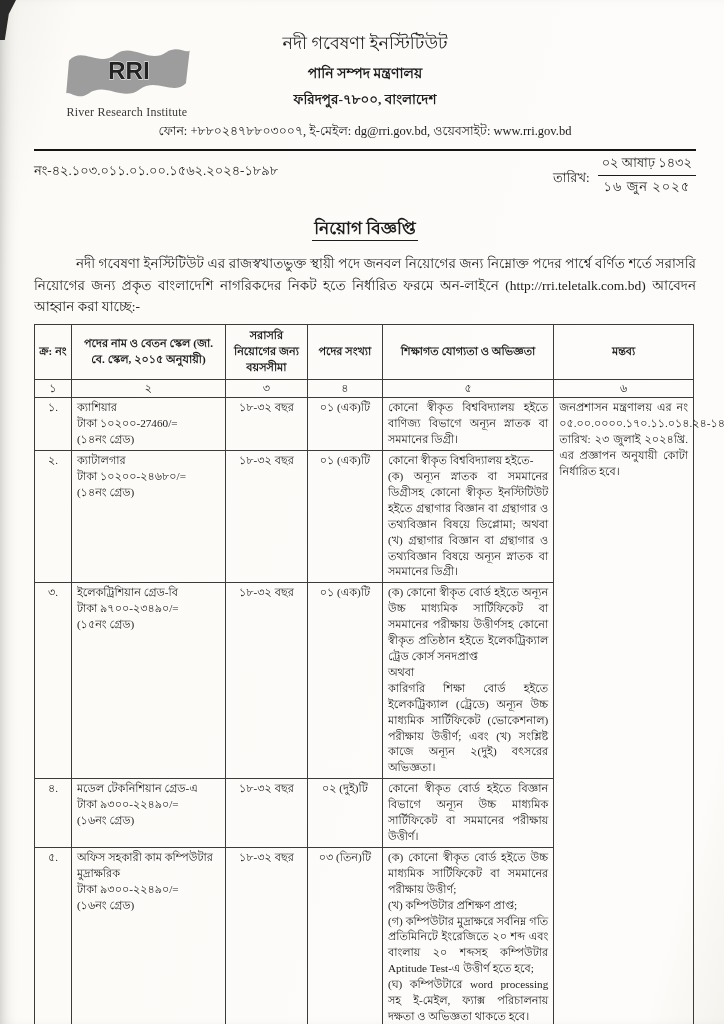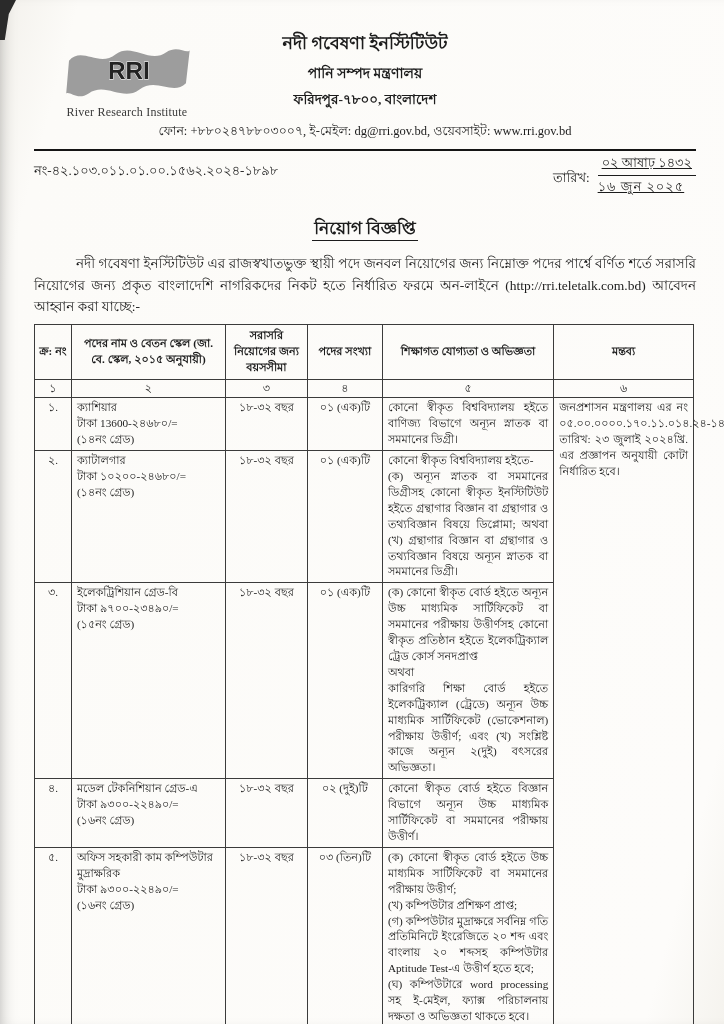--- a/index.html
+++ b/index.html
@@ -19,31 +19,31 @@
   }
   .corner-mark {
     position:absolute; top:0; left:0; width:16px; height:40px;
     background:#2a2a2a;
     clip-path:polygon(0 0,100% 0,55% 35%,30% 100%,0 100%);
   }
   
   .header { position:relative; text-align:center; }
   .logo-block { position:absolute; left:18px; top:12px; width:150px; text-align:center; }
   .logo-caption { font-size:12px; color:#3a3a3a; letter-spacing:.2px; margin-top:1px; }
-  .org-name { font-size:17.5px; font-weight:bold; }
+  .org-name { font-size:17.5px; font-weight:normal; }
   .org-ministry { font-size:14px; font-weight:bold; margin-top:3px; }
   .org-address { font-size:13.5px; font-weight:bold; margin-top:3px; }
   .contact-line { font-size:12.5px; margin-top:10px; }
   .header-rule { border:0; border-top:2.6px solid #151515; margin:7px 0 0 0; }
   
   .memo-row { display:flex; justify-content:space-between; align-items:flex-start; margin-top:2px; font-size:13px; }
   .ref-no { padding-top:8px; }
   .date-block { display:flex; gap:8px; align-items:center; }
   .date-label { padding-top:6px; }
-  .date-stack { display:inline-block; text-align:left;text-decoration:underline; }
+  .date-stack { display:inline-block; text-align:center; }
   .date-top { display:block; border-bottom:1.3px solid #1c1c1c; padding:0 4px 1px 4px; }
   .date-bottom { display:block; padding-top:1px; letter-spacing:1px; }
   
   .doc-title { text-align:center; font-size:17px; font-weight:bold; margin-top:17px; }
   .doc-title span { border-bottom:1.4px solid #1c1c1c; padding:0 2px 2px 2px; }
   .intro { font-size:13.5px; line-height:1.6; text-align:justify; text-indent:42px; margin-top:10px; }
   
   table.main {
     width:660px; margin-top:6px;
     border-collapse:collapse; table-layout:fixed;
@@ -125,21 +125,21 @@
       <td>১</td>
       <td>২</td>
       <td>৩</td>
       <td>৪</td>
       <td>৫</td>
       <td>৬</td>
     </tr>
     <tr>
       <td class="center">১.</td>
       <td class="pre">ক্যাশিয়ার
-টাকা 13600-২৪৬৮০/=
+টাকা ১০২০০-27460/=
 (১৪নং গ্রেড)</td>
       <td class="center">১৮-৩২ বছর</td>
       <td class="center">০১ (এক)টি</td>
       <td class="qual">কোনো স্বীকৃত বিশ্ববিদ্যালয় হইতে বাণিজ্য বিভাগে অন্যূন স্নাতক বা সমমানের ডিগ্রী।</td>
       <td class="remarks" rowspan="6">জনপ্রশাসন মন্ত্রণালয় এর নং ০৫.০০.০০০০.১৭০.১১.০১৪.২৪-১৪১ তারিখ: ২৩ জুলাই ২০২৪খ্রি. এর প্রজ্ঞাপন অনুযায়ী কোটা নির্ধারিত হবে।</td>
     </tr>
     <tr>
       <td class="center">২.</td>
       <td class="pre">ক্যাটালগার
 টাকা ১০২০০-২৪৬৮০/=

